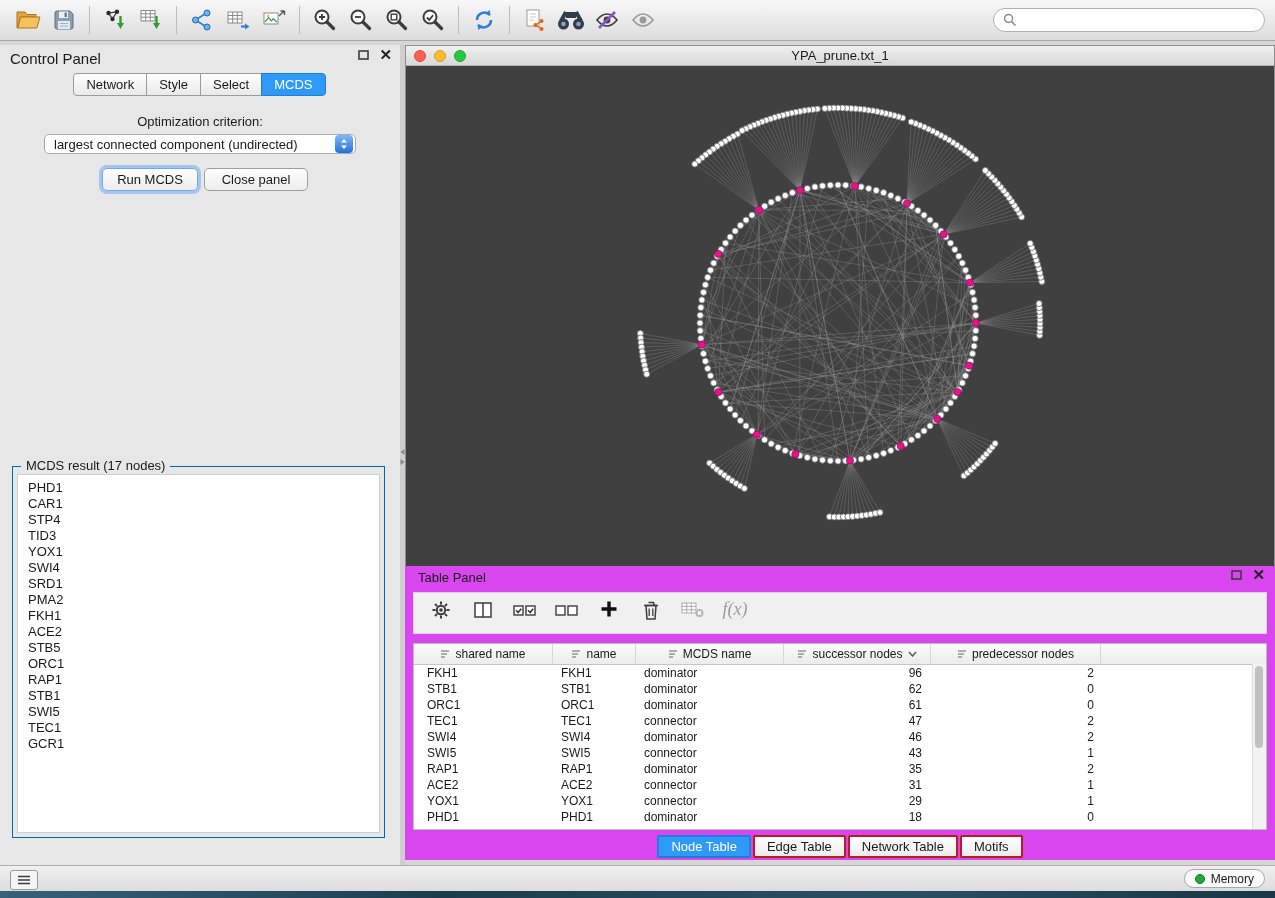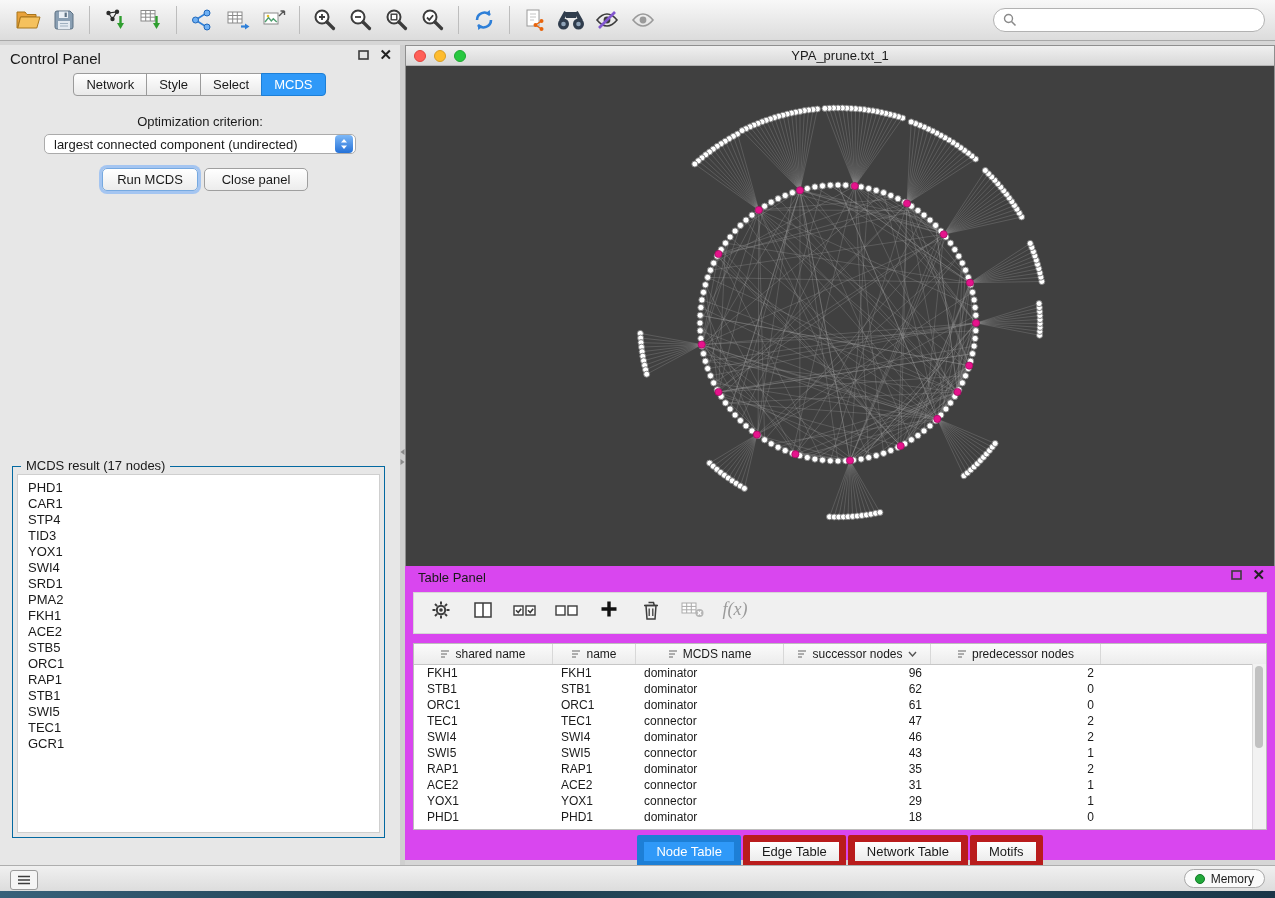--- a/index.html
+++ b/index.html
@@ -58,21 +58,21 @@
   .trow{display:flex;height:16px;line-height:16px;font-size:12px}
   .tcell{box-sizing:border-box;white-space:nowrap;overflow:hidden}
   .tcell.c1{padding-left:13px}
   .tcell.c2{padding-left:8px}
   .tcell.c3{padding-left:8px}
   .tcell.c4{text-align:right;padding-right:9px}
   .tcell.c5{text-align:right;padding-right:7px}
   .vscroll{position:absolute;right:0;top:20px;bottom:0;width:13px;background:#f2f2f2;border-left:1px solid #ddd}
   .vthumb{position:absolute;left:2px;top:2px;width:8px;height:82px;background:#c1c1c1;border-radius:4px}
   .tp-tabs{position:absolute;left:0;right:0;top:269px;display:flex;justify-content:center;gap:2px}
-  .tp-tab{height:19px;line-height:19px;padding:0 12px;font-size:13px;background:linear-gradient(#fff,#ececec);border:7px solid #b91c1c;border-radius:2px}
+  .tp-tab{height:19px;line-height:19px;padding:0 12px;font-size:13px;background:linear-gradient(#fff,#ececec);border:2px solid #b91c1c;border-radius:2px}
   .tp-tab.active{background:#2f99f8;color:#fff;border-color:#1d7fd6}
 
   
   .status-bar{position:absolute;left:0;top:865px;width:1275px;height:28px;background:linear-gradient(#f0f0f0,#dbdbdb);border-top:1px solid #aeaeae;box-sizing:border-box}
   .menu-btn{position:absolute;left:10px;top:4px;width:26px;height:18px;border:1px solid #9a9a9a;border-radius:3px;background:#f5f5f5;display:flex;align-items:center;justify-content:center}
   .memory-btn{position:absolute;right:10px;top:3px;height:19px;padding:0 10px;border:1px solid #a8a8a8;border-radius:10px;background:#fafafa;display:flex;align-items:center;gap:6px;font-size:12px;box-sizing:border-box}
   .memory-dot{width:10px;height:10px;border-radius:50%;background:#22a83a;border:1px solid #0f7a26;box-sizing:border-box}
   .desktop{position:absolute;left:0;top:891px;width:1275px;height:7px;background:linear-gradient(90deg,#38617a,#1d3d4e 35%,#2b4f62 70%,#1a3648)}
 </style>
 </head>

